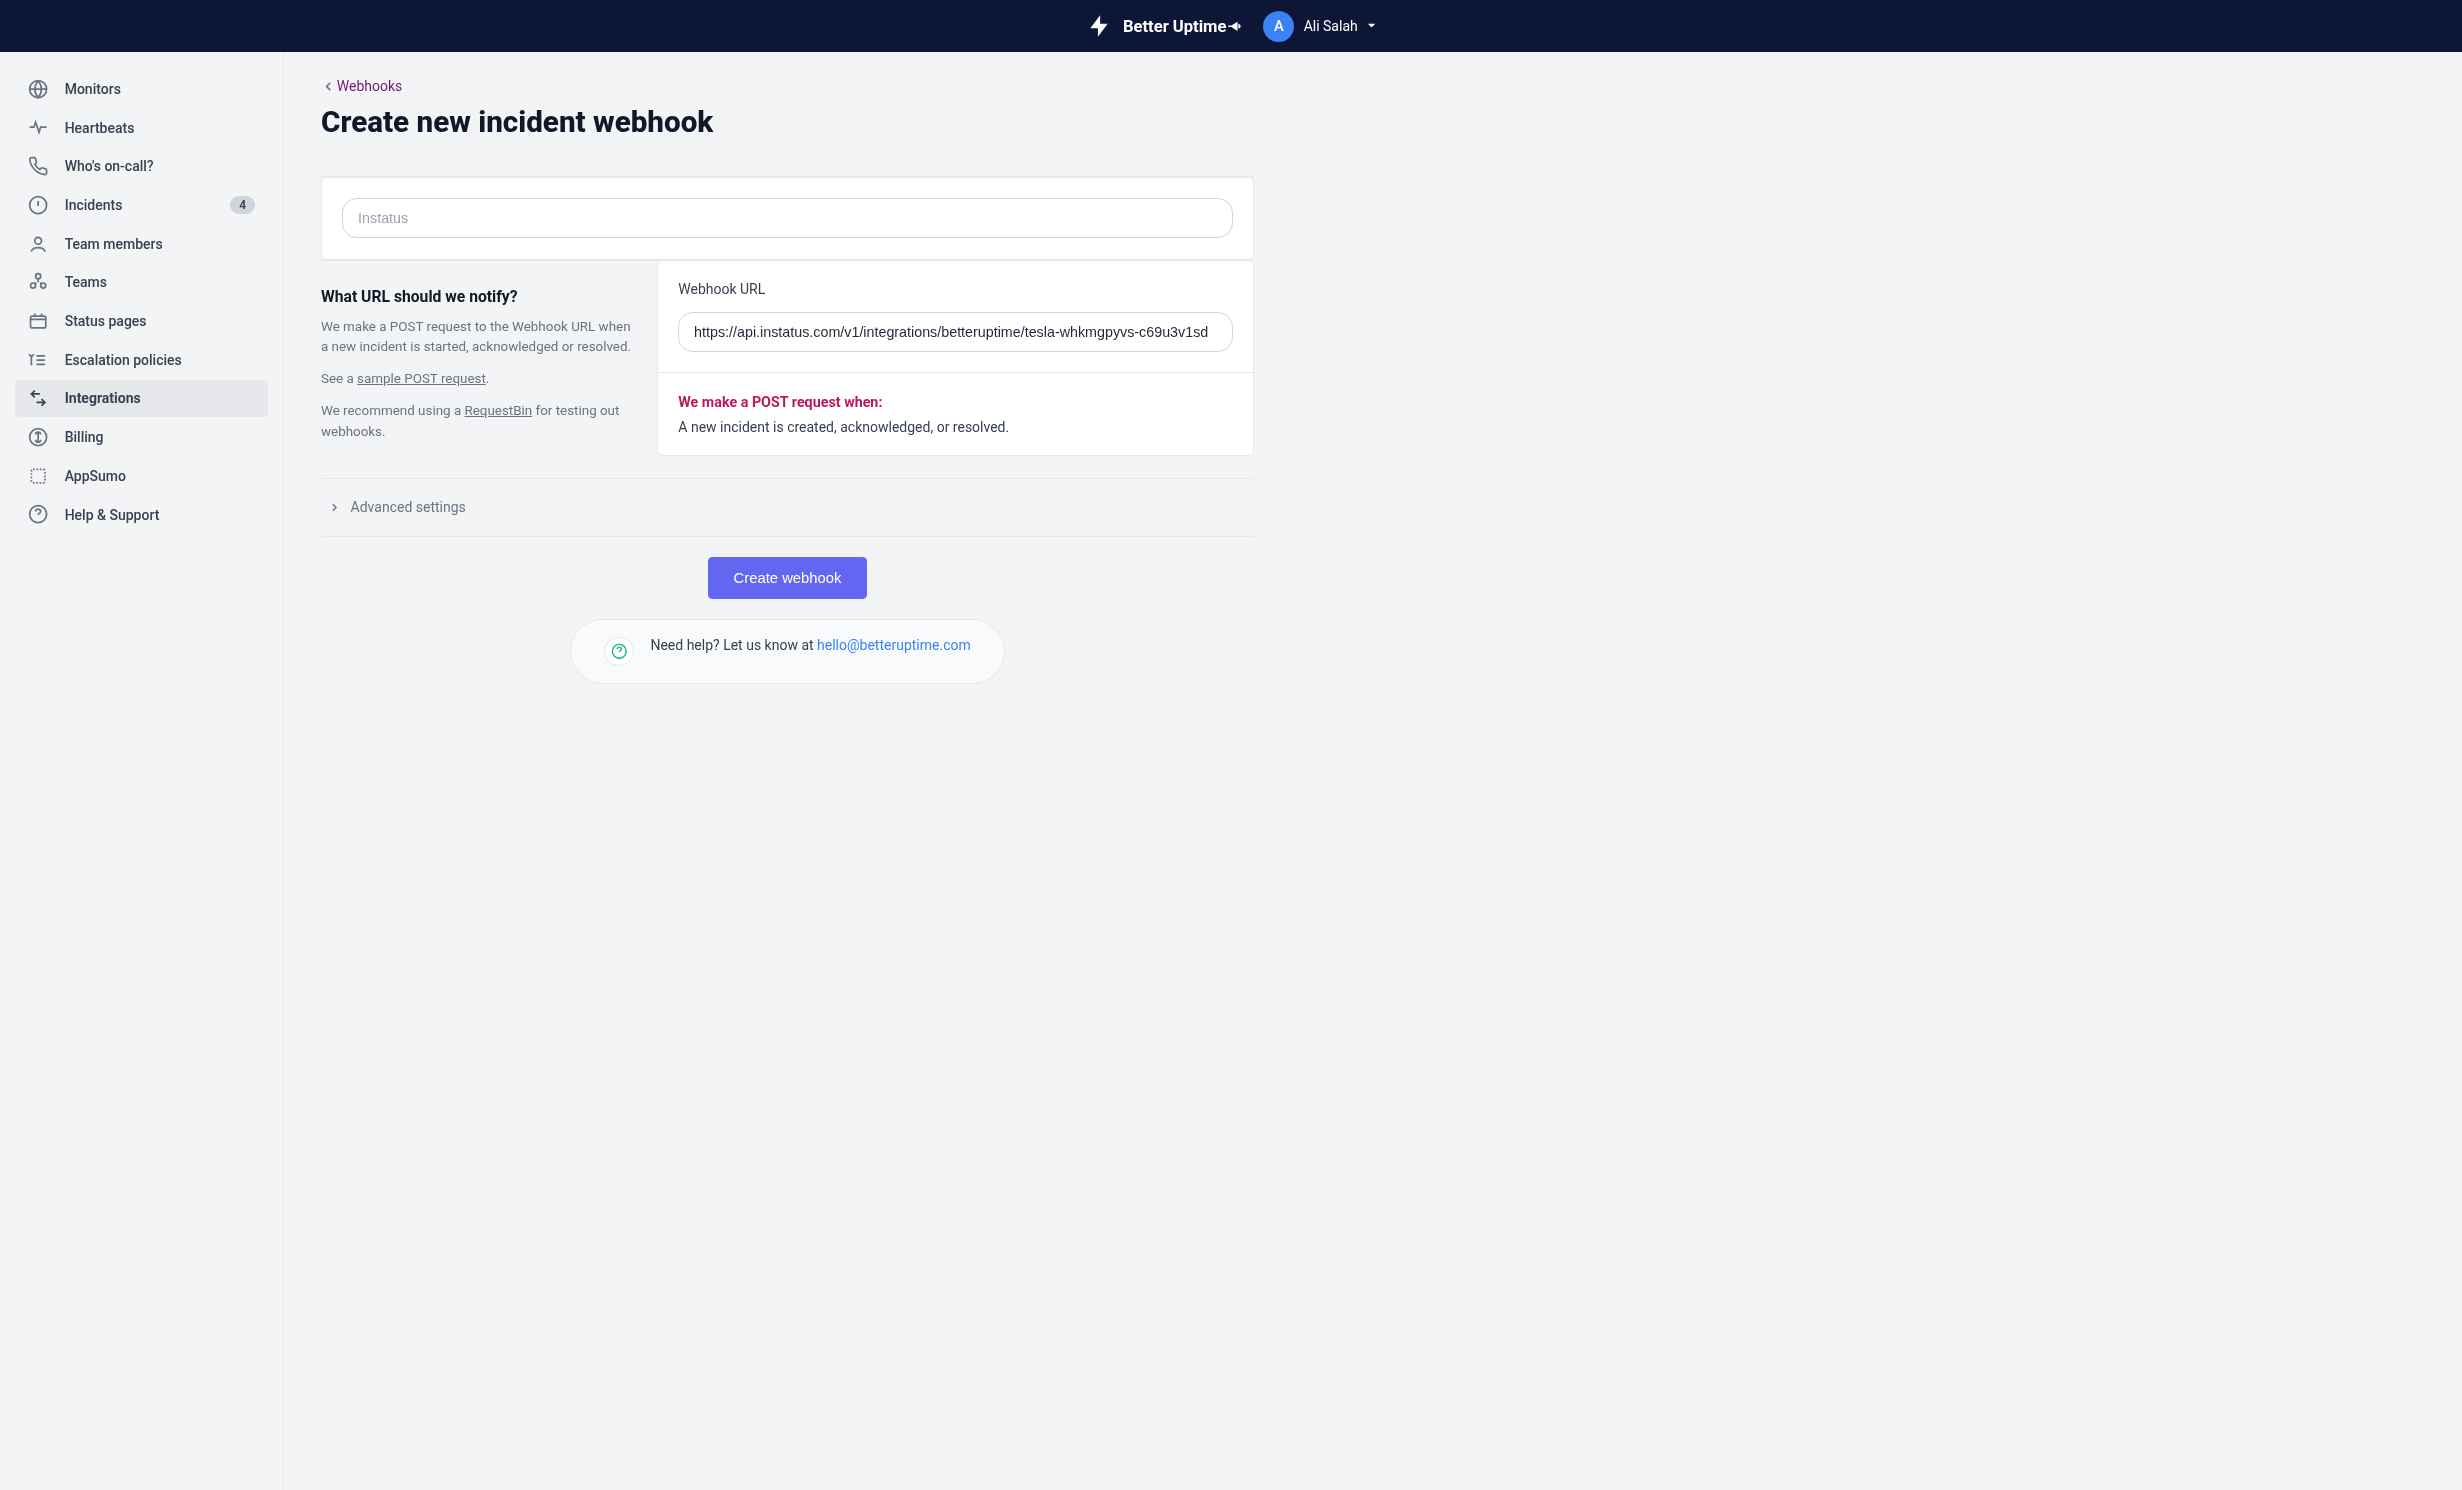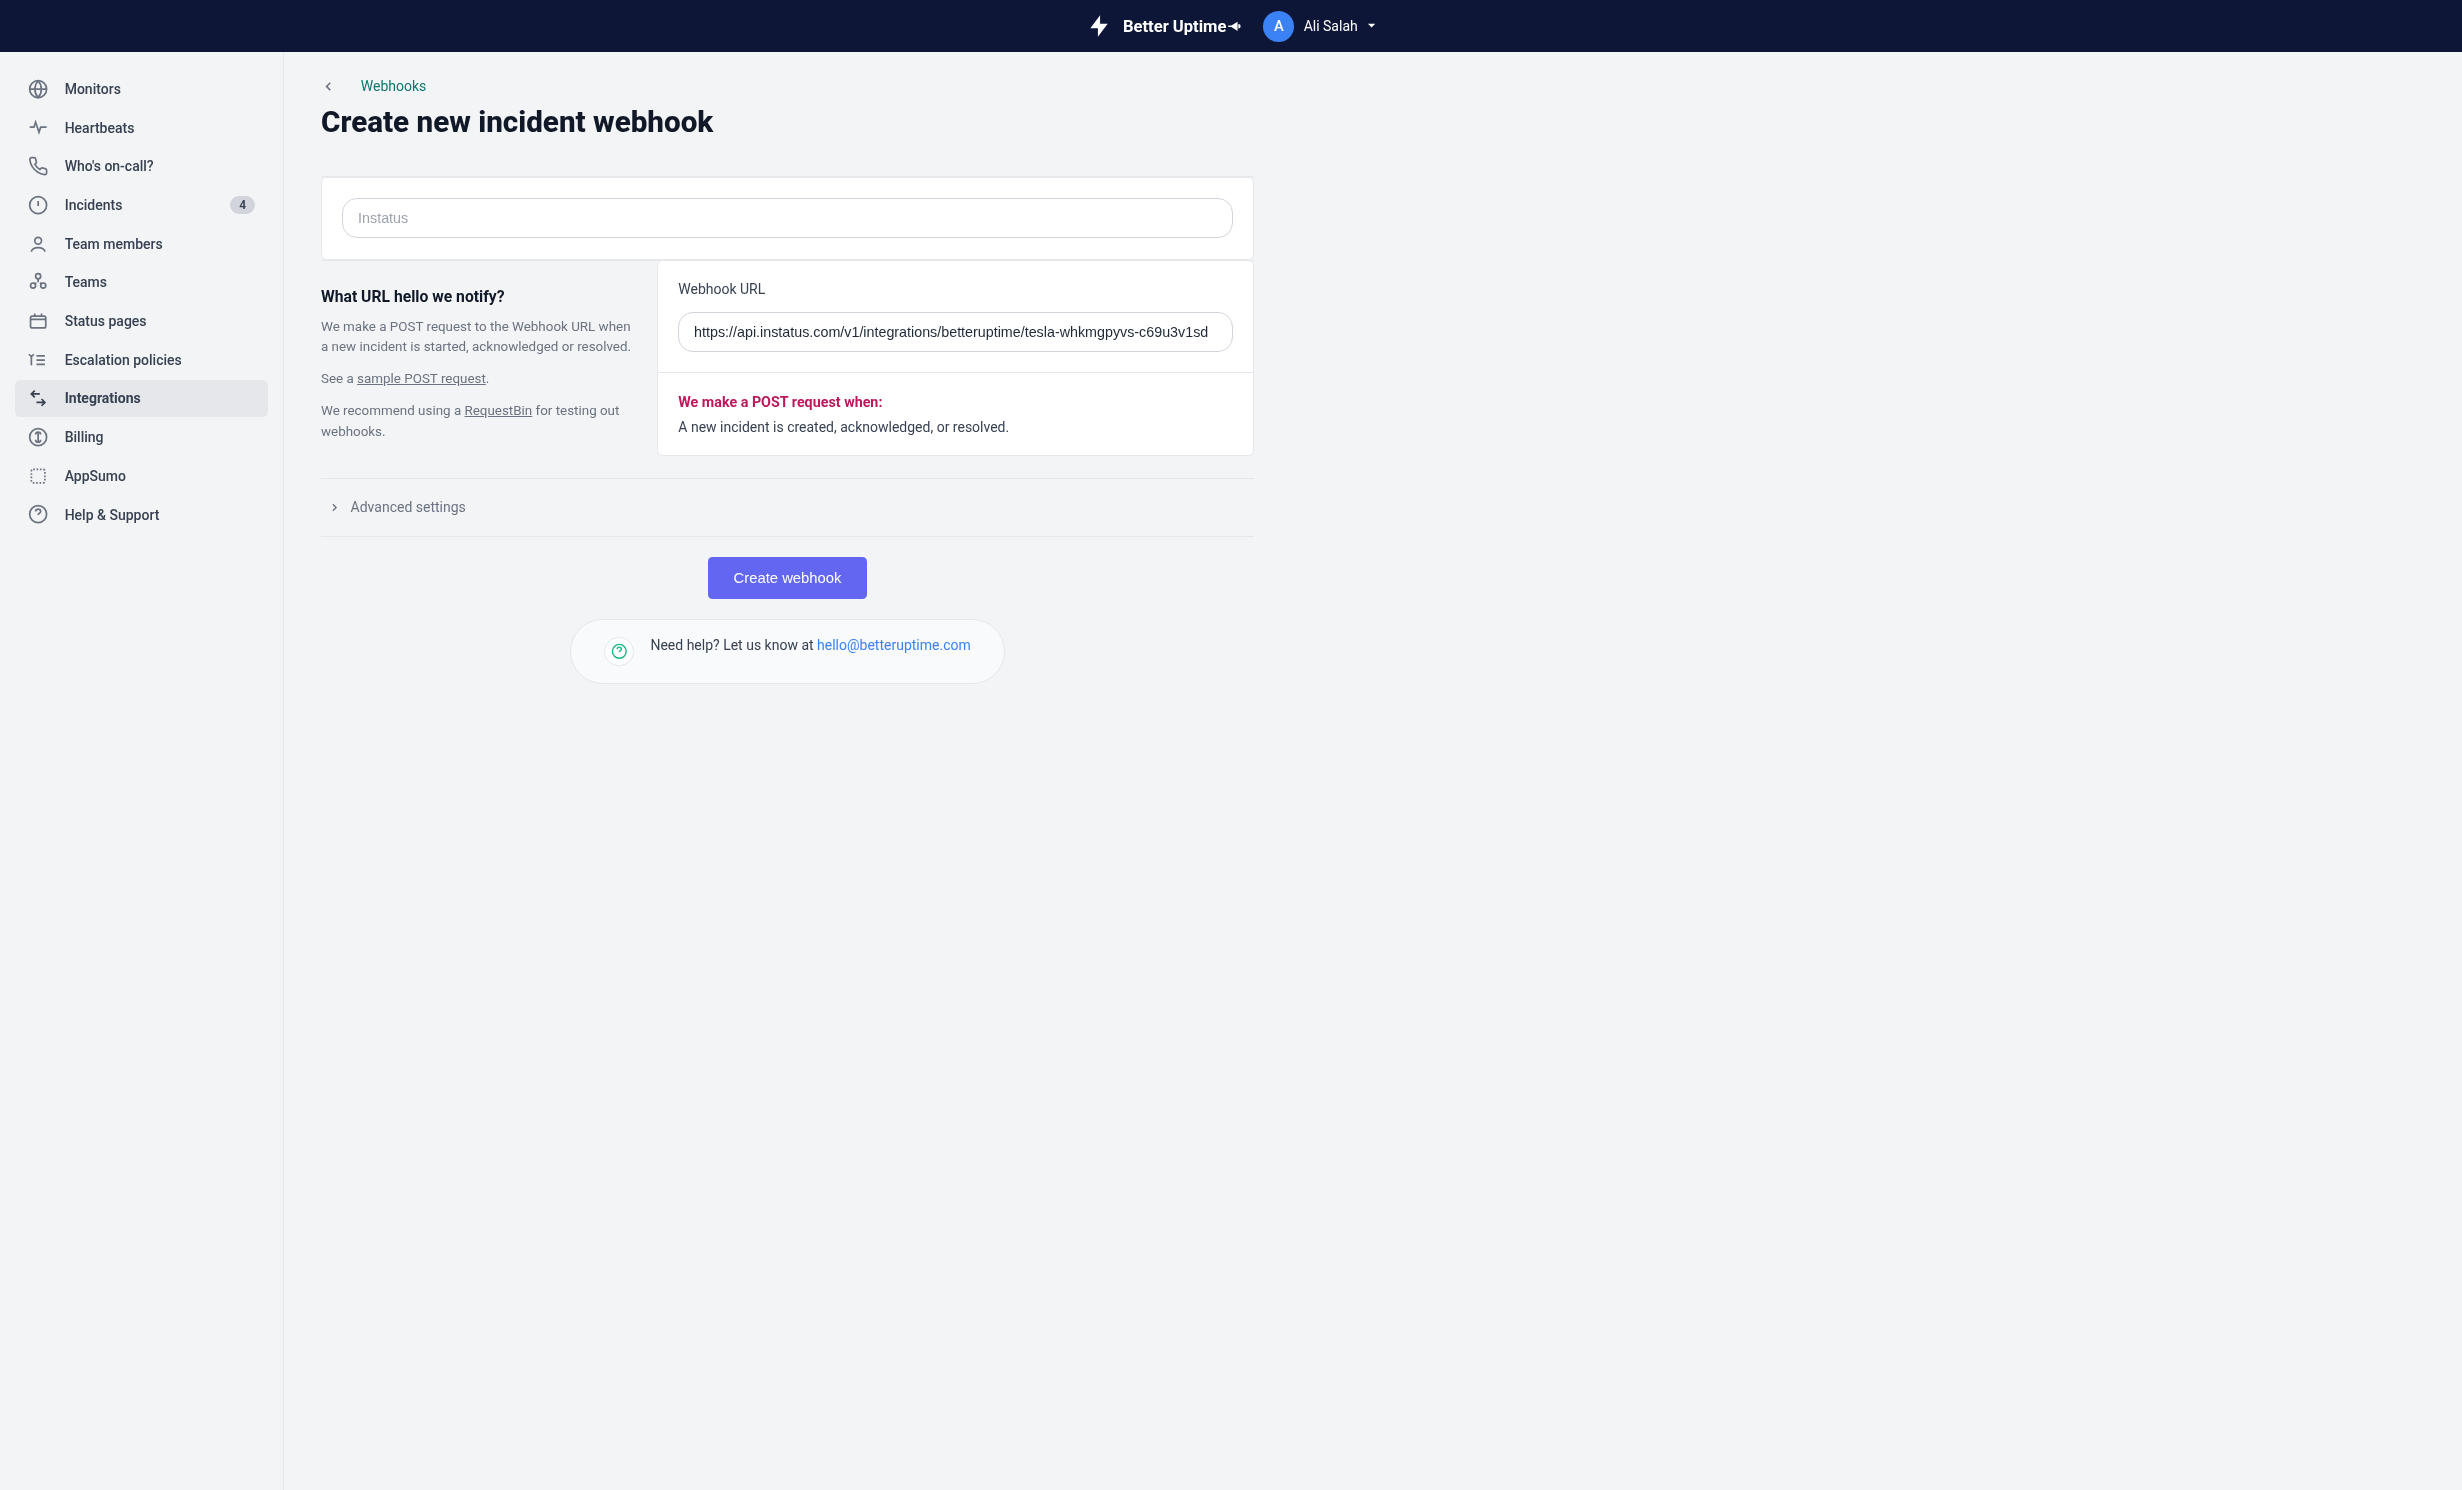--- a/index.html
+++ b/index.html
@@ -120,22 +120,22 @@
       font-weight: 600;
     }
     .content {
       flex: 1;
       padding: 26px 37px;
       max-width: 1007px;
     }
     .breadcrumb {
       display: flex;
       align-items: center;
-      gap: 25px;
-      color: #0f766e;
+      gap: 1px;
+      color: #701a75;
       font-size: 14px;
       margin-bottom: 11px;
       cursor: pointer;
     }
     .breadcrumb-icon {
       width: 14.8px;
       height: 14.8px;
       stroke: #6b7280;
       fill: none;
       stroke-width: 2.5;
@@ -407,21 +407,21 @@
     <h1 class="page-title">Create new incident webhook</h1>
 
     <div class="form-row">
       <div class="form-right">
         <input class="form-input" type="text" placeholder="Instatus" style="">
       </div>
     </div>
 
     <div class="form-row">
       <div class="form-left">
-        <div class="section-heading">What URL hello we notify?</div>
+        <div class="section-heading">What URL should we notify?</div>
         <p class="section-desc">We make a POST request to the Webhook URL when a new incident is started, acknowledged or resolved.</p>
         <p class="section-desc">
           <span>See a </span><a href="#">sample POST request</a><span>.</span>
         </p>
         <p class="section-desc">
           <span>We recommend using a </span><a href="#">RequestBin</a><span> for testing out webhooks.</span>
         </p>
       </div>
       <div class="form-right second-card">
         <label class="form-label">Webhook URL</label>

